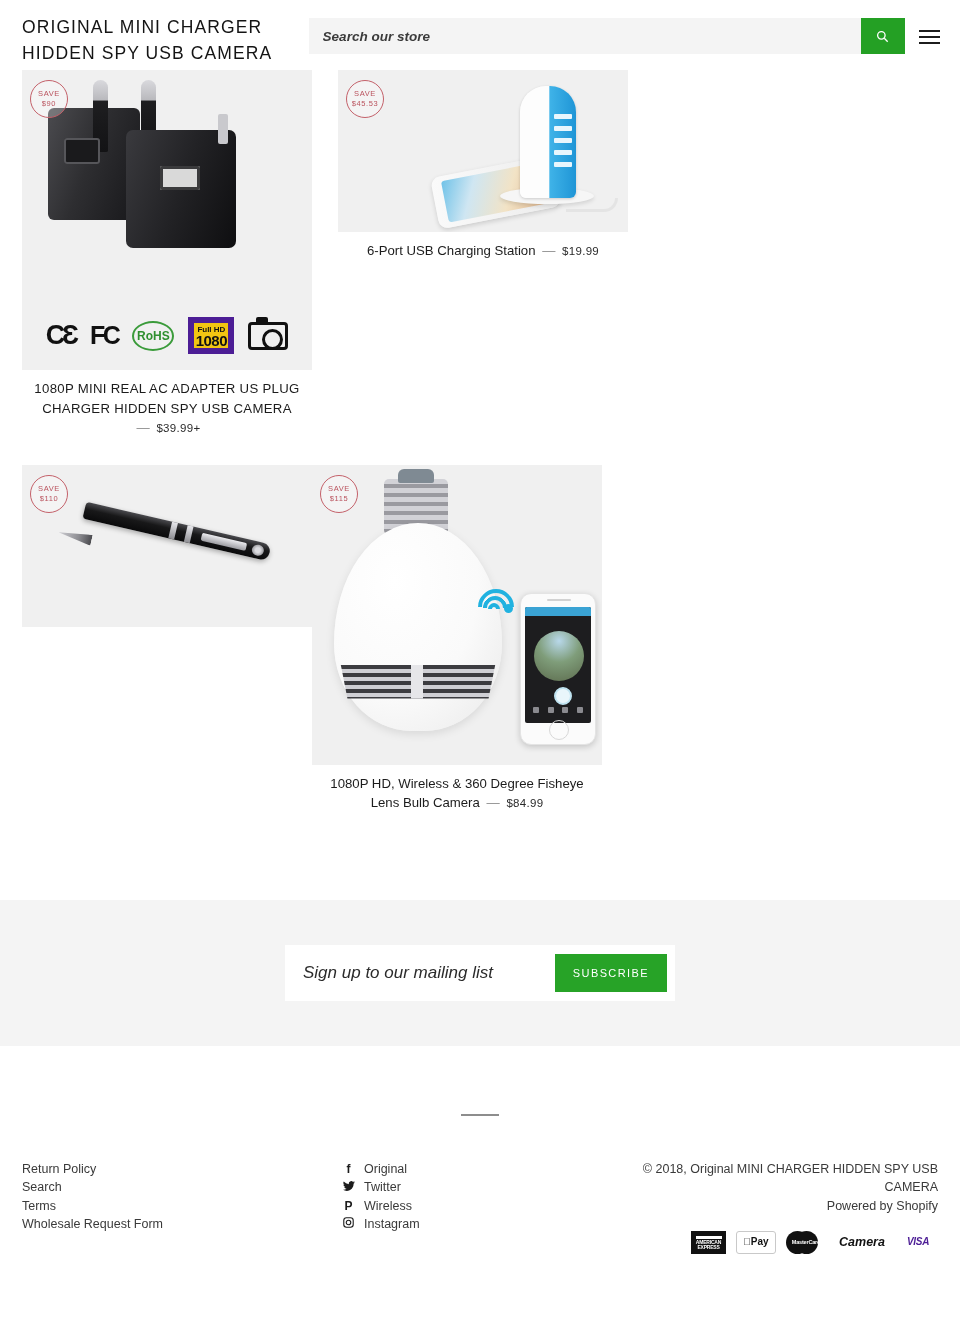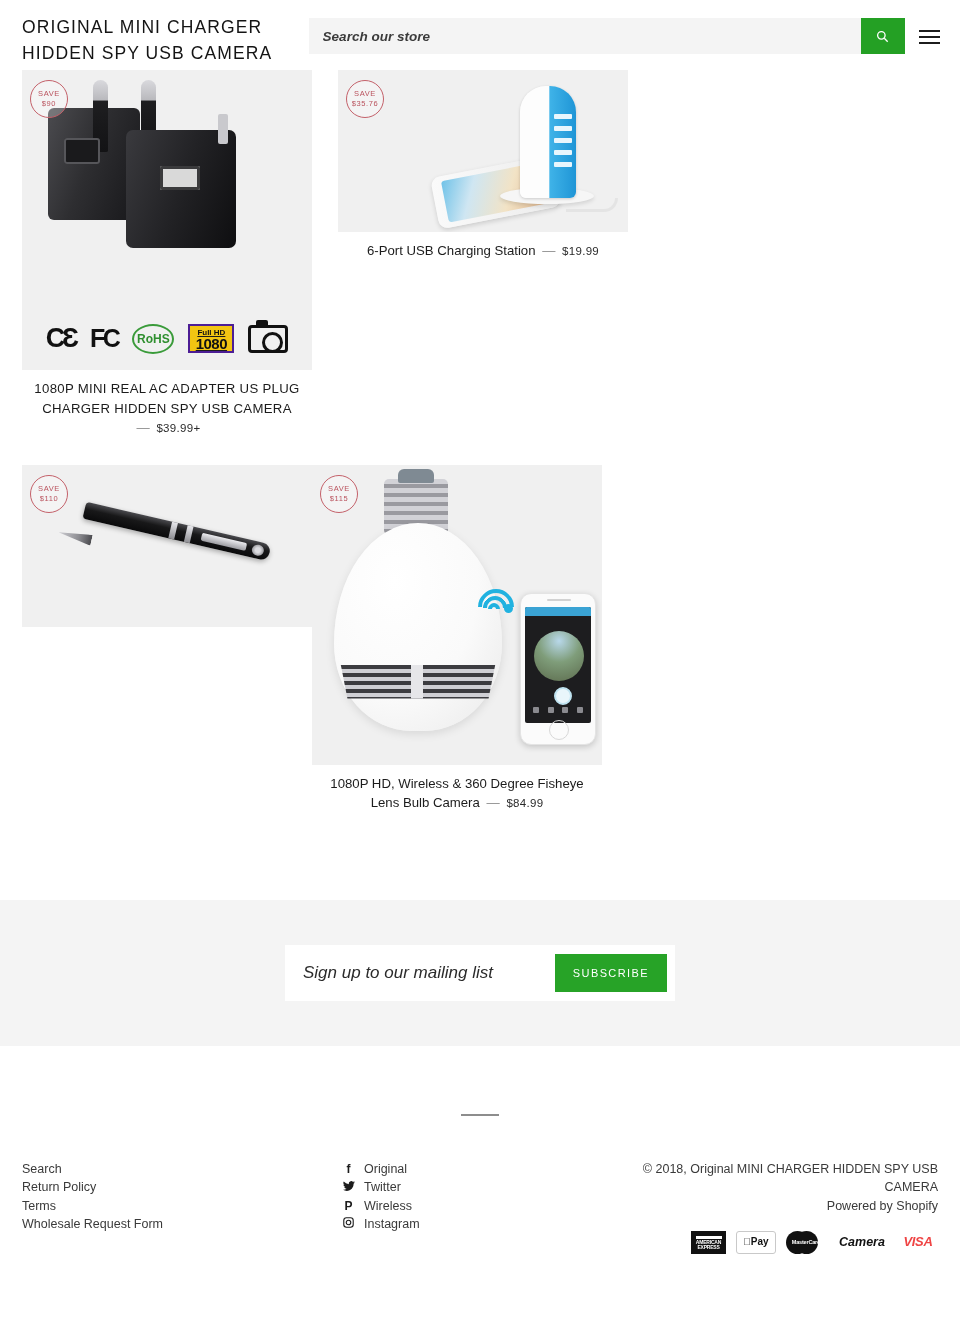--- a/index.html
+++ b/index.html
@@ -143,22 +143,22 @@
     border-radius:2px; }
   .prongpin.q1 { left:196px; top:44px; transform:rotate(0deg); }
   .certs { position:absolute; left:0; right:0; bottom:16px; display:flex;
     align-items:center; justify-content:center; gap:14px; }
   .cert-ce { font-size:27px; font-weight:bold; letter-spacing:-3px; color:#111;
     font-family:"Liberation Sans",sans-serif; }
   .cert-fcc { font-size:25px; font-weight:bold; letter-spacing:-2.5px; color:#111; }
   .cert-rohs { width:42px; height:30px; border:2px solid #3a9b3a; border-radius:50%;
     color:#2f8f2f; font-size:12px; font-weight:bold; display:flex; align-items:center;
     justify-content:center; }
-  .cert-hd { width:46px; background:#f2c512; border:2px solid #4c1d95; text-align:center;
-    line-height:11px; padding:1px 0 2px;text-decoration:underline; }
+  .cert-hd { width:46px; background:#f2c512; border:6px solid #4c1d95; text-align:center;
+    line-height:11px; padding:1px 0 2px; }
   .cert-hd b { display:block; font-size:8px; color:#111; }
   .cert-hd i { display:block; font-size:15px; font-style:normal; font-weight:bold;
     color:#111; letter-spacing:-.5px; }
   .cert-cam { width:40px; height:28px; border:3px solid #111; border-radius:4px;
     position:relative; }
   .cert-cam:before { content:""; position:absolute; left:11px; top:4px; width:15px;
     height:15px; border:3px solid #111; border-radius:50%; }
   .cert-cam:after { content:""; position:absolute; left:5px; top:-8px; width:12px;
     height:6px; background:#111; border-radius:2px 2px 0 0; }
 
@@ -312,21 +312,21 @@
   .pay-apple { width: 40px; border: 1px solid #c9c9c9; border-radius: 3px;
     background:#fff; color:#111; font-size:10px; }
   .pay-mc { width: 40px; position: relative; }
   .pay-mc i { position:absolute; top:0; width:23px; height:23px; border-radius:50%;
     background:#111; }
   .pay-mc i:first-child { left:0; }
   .pay-mc i:last-child { right:0; }
   .pay-mc span { position:relative; z-index:2; color:#fff; font-size:5.5px;
     letter-spacing:-.2px; }
   .pay-pp { width: 52px; color:#111; font-style:italic; font-size:12.5px; }
-  .pay-visa { width: 40px; color:#ef4444; font-style:italic; font-size:13px;
+  .pay-visa { width: 40px; color:#4c1d95; font-style:italic; font-size:10px;
     letter-spacing:-.3px; }
 </style>
 </head>
 <body>
 
 <div class="header">
   <div class="brand">ORIGINAL MINI CHARGER HIDDEN SPY USB CAMERA</div>
 
   <div class="search-wrap">
     <input class="search-input" type="text" placeholder="Search our store" style="">
@@ -394,21 +394,21 @@
             <i></i>
             <i></i>
             <i></i>
             <i></i>
           </div>
         </div>
         <div class="cord"></div>
       </div>
       <div class="badge">
         <span>SAVE</span>
-        <span>$35.76</span>
+        <span>$45.53</span>
       </div>
     </div>
     <div class="caption">
       <span>6-Port USB Charging Station</span>
       <span class="dash">—</span>
       <span class="price">$19.99</span>
     </div>
   </div>
 
   <div class="card">
@@ -475,22 +475,22 @@
     <input class="news-input" type="text" placeholder="Sign up to our mailing list" style="">
     <button class="subscribe">SUBSCRIBE</button>
   </div>
 </div>
 
 <div class="divider"></div>
 
 <div class="footer">
 
   <div class="fcol-links">
+    <a>Return Policy</a>
     <a>Search</a>
-    <a>Return Policy</a>
     <a>Terms</a>
     <a>Wholesale Request Form</a>
   </div>
 
   <div class="fcol-social">
     <a>
       <span class="sico">f</span>
       <span>Original</span>
     </a>
     <a>

